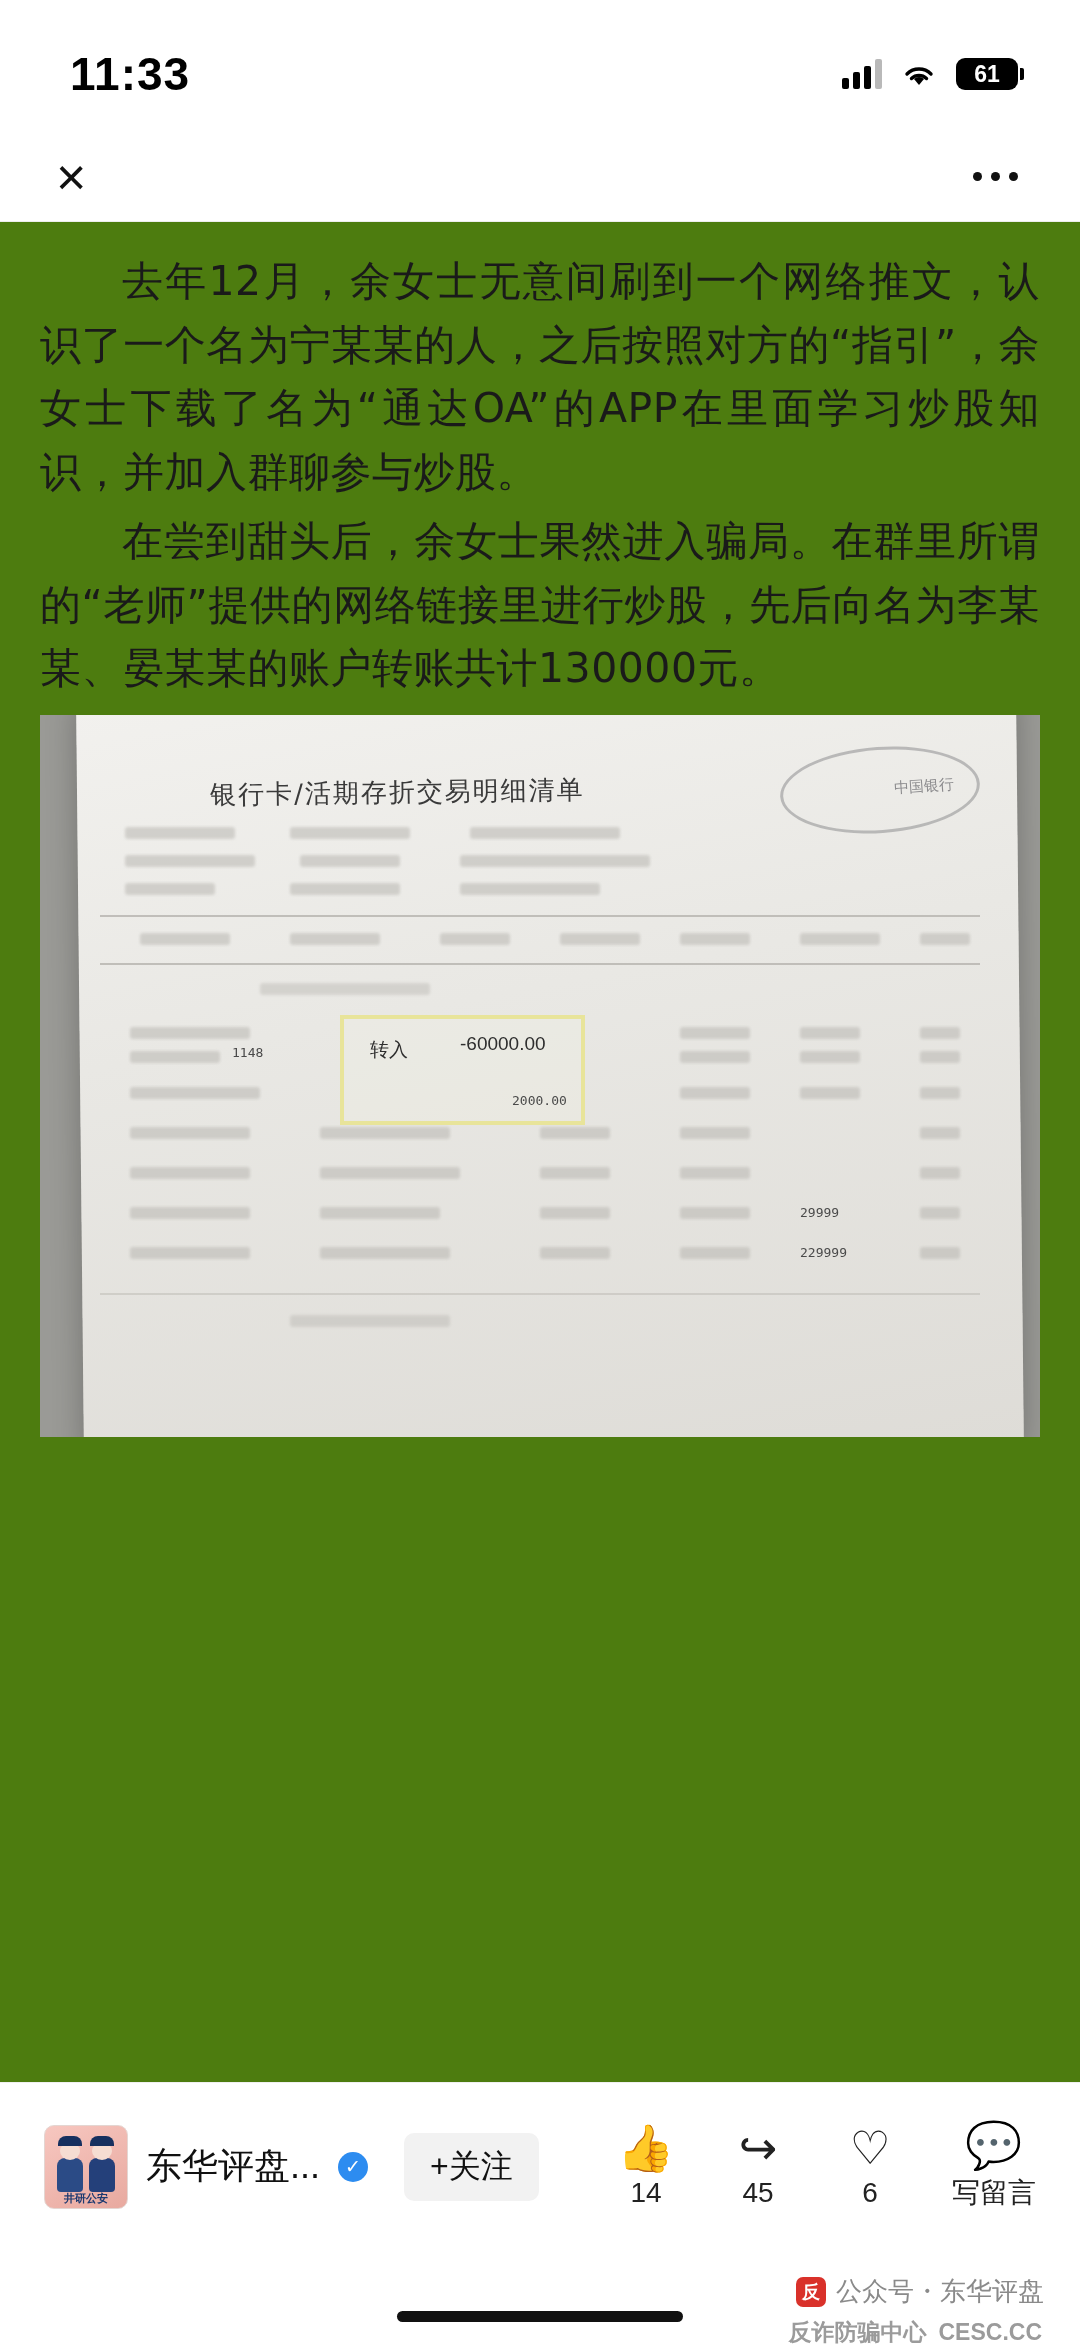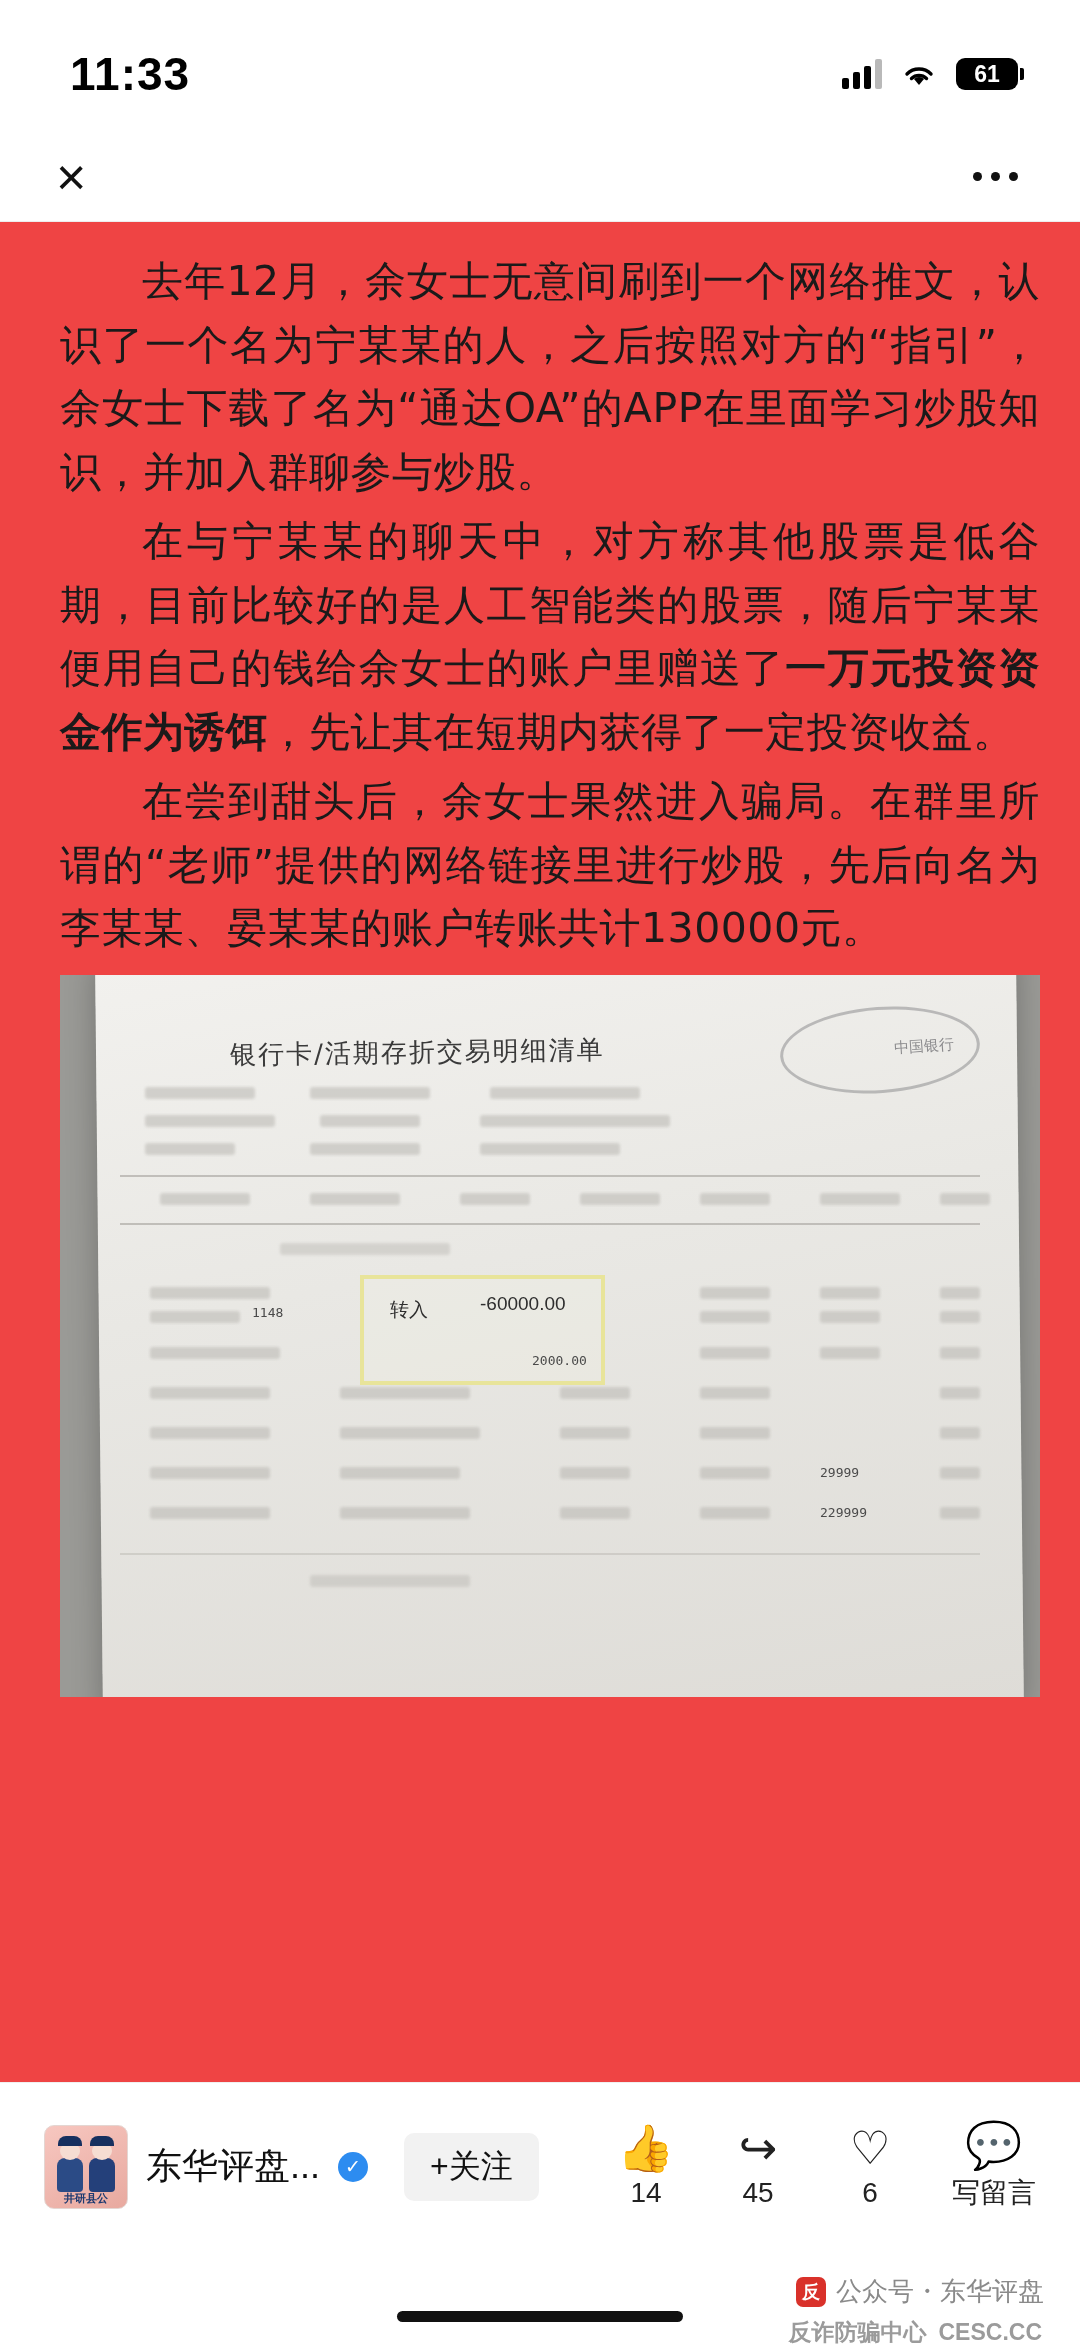--- a/index.html
+++ b/index.html
@@ -108,22 +108,22 @@
   }
   .nav-more span {
     width: 9px; height: 9px; border-radius: 50%;
     background: #111;
   }
 
   
   .article {
     flex: 1 1 auto;
     overflow: hidden;
-    padding: 28px 40px 0 60px;
-    background: #ef4444;
+    padding: 28px 40px 0 40px;
+    background: #4d7c0f;
   }
   .para {
     font-size: 41px;
     line-height: 1.55;
     color: #1a1a1a;
     text-indent: 2em;
     text-align: justify;
     margin-bottom: 6px;
     font-family: "DejaVu Sans", "Liberation Sans", sans-serif;
     letter-spacing: 0.5px;
@@ -398,23 +398,20 @@
         <span></span>
         <span></span>
     </div>
   </div>
 
   <div class="article">
     <p class="para">
       <span>去年12月，余女士无意间刷到一个网络推文，认识了一个名为宁某某的人，之后按照对方的“指引”，余女士下载了名为“通达OA”的APP在里面学习炒股知识，并加入群聊参与炒股。</span>
     </p>
     <p class="para">
-      <span>在与宁某某的聊天中，对方称其他股票是低谷期，目前比较好的是人工智能类的股票，随后宁某某便用自己的钱给余女士的账户里赠送了</span><b>一万元投资资金作为诱饵</b><span>，先让其在短期内获得了一定投资收益。</span>
-    </p>
-    <p class="para">
       <span>在尝到甜头后，余女士果然进入骗局。在群里所谓的“老师”提供的网络链接里进行炒股，先后向名为李某某、晏某某的账户转账共计130000元。</span>
     </p>
 
     <div class="doc-photo">
       <div class="paper"></div>
 
       <div class="paper-title">银行卡/活期存折交易明细清单</div>
       <div class="stamp"></div>
       <div class="stamp-text">中国银行</div>
 
@@ -491,21 +488,21 @@
       <div class="hl-amount">-60000.00</div>
       <div class="amt" style="left:472px; top:378px;">2000.00</div>
     </div>
   </div>
 
   <div class="footer-bar">
     <div class="account">
       <div class="avatar">
         <div class="cop l"></div>
         <div class="cop r"></div>
-        <div class="tag">井研县公</div>
+        <div class="tag">井研公安</div>
       </div>
       <div class="acct-name">东华评盘...</div>
       <div class="verify-badge">✓</div>
       <div class="follow-btn">+关注</div>
     </div>
 
     <div class="actions">
       <div class="action">
         <div class="ic">👍</div>
         <div class="lbl">14</div>

